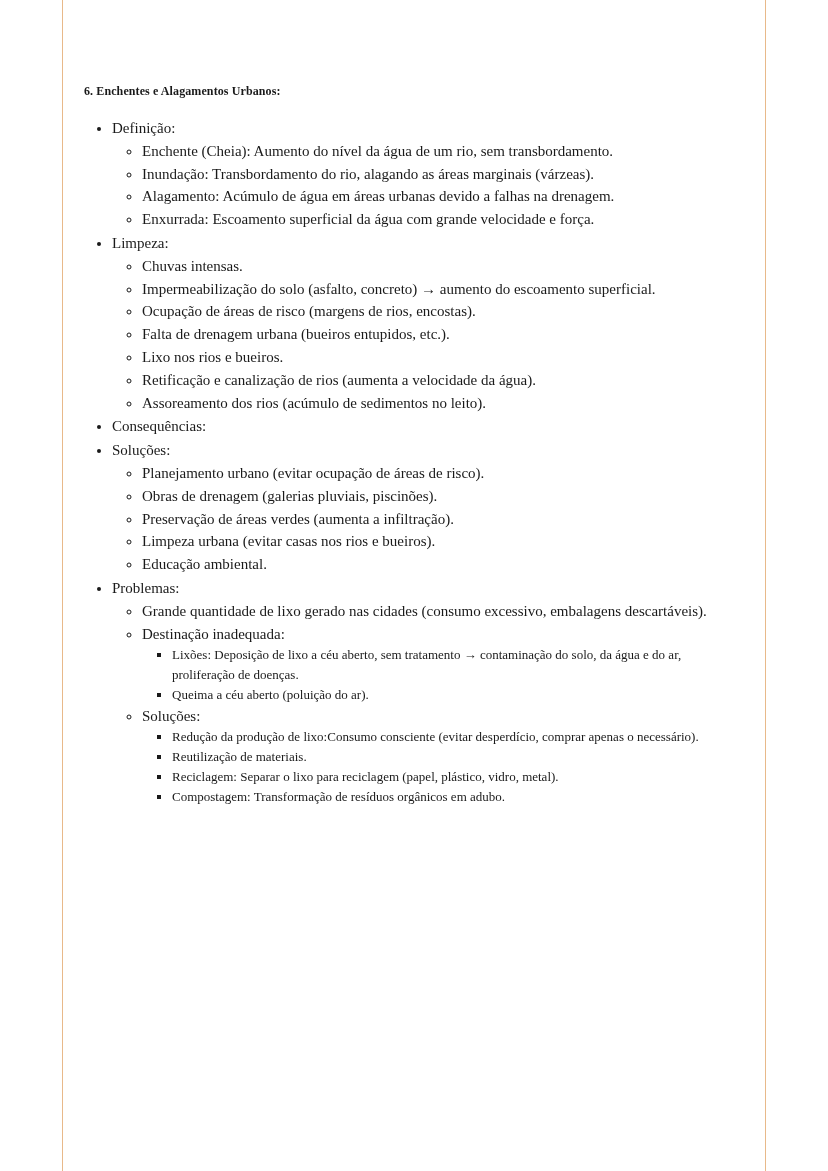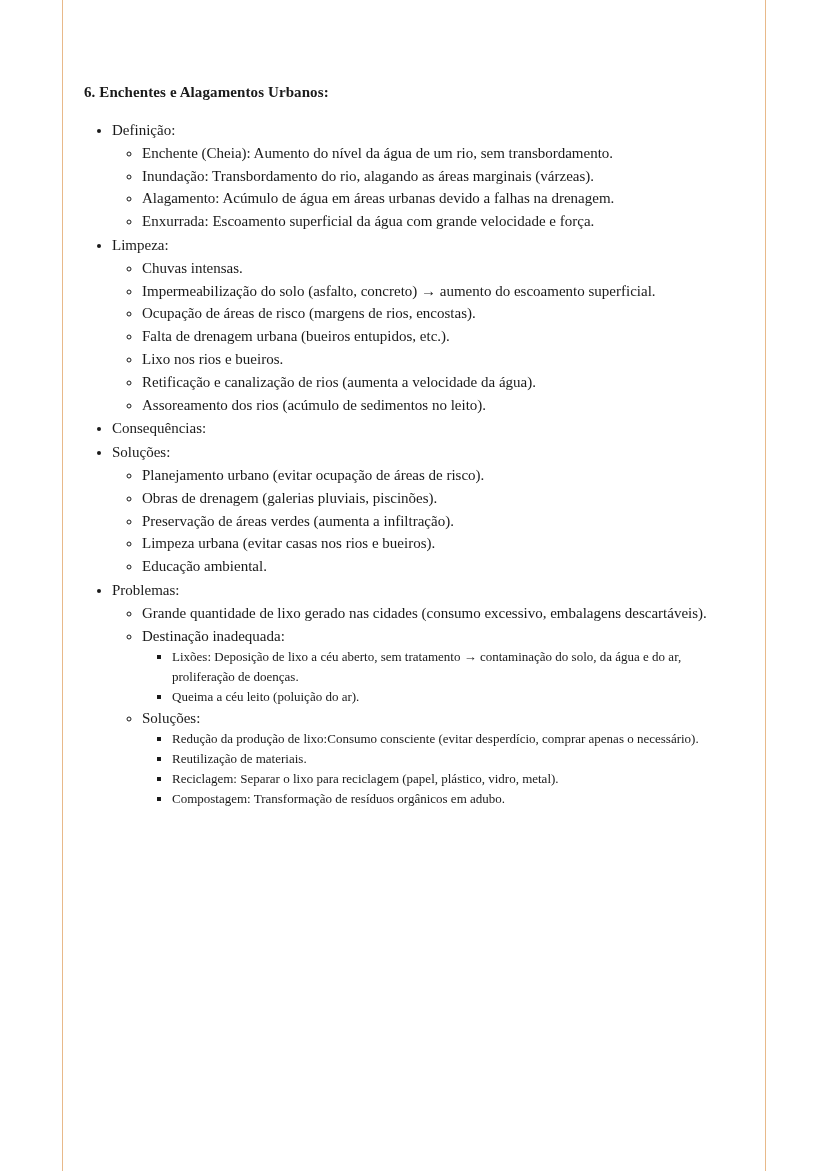--- a/index.html
+++ b/index.html
@@ -32,21 +32,21 @@
   .rule.right { right: 62px; }
 
   .content {
     position: absolute;
     left: 84px;
     right: 84px;
     top: 70px;
   }
 
   h2.section-title {
-    font-size: 15px;
+    font-size: 12px;
     font-weight: bold;
     margin: 14px 0 18px 0;
     letter-spacing: 0.1px;
   }
   h2.section-title.second {
     margin-top: 38px;
   }
 
   ul.lvl1 {
     list-style: disc;
@@ -132,21 +132,21 @@
       <li>
         <span class="txt">Problemas:</span>
         <ul class="lvl2">
           <li>
             <span class="txt">Grande quantidade de lixo gerado nas cidades (consumo excessivo, embalagens descartáveis).</span>
           </li>
           <li>
             <span class="txt">Destinação inadequada:</span>
             <ul class="lvl3">
               <li><span class="txt">Lixões: Deposição de lixo a céu aberto, sem tratamento → contaminação do solo, da água e do ar, proliferação de doenças.</span></li>
-              <li><span class="txt">Queima a céu leito (poluição do ar).</span></li>
+              <li><span class="txt">Queima a céu aberto (poluição do ar).</span></li>
             </ul>
           </li>
           <li>
             <span class="txt">Soluções:</span>
             <ul class="lvl3">
               <li><span class="txt">Redução da produção de lixo:Consumo consciente (evitar desperdício, comprar apenas o necessário).</span></li>
               <li><span class="txt">Reutilização de materiais.</span></li>
               <li><span class="txt">Reciclagem: Separar o lixo para reciclagem (papel, plástico, vidro, metal).</span></li>
               <li><span class="txt">Compostagem: Transformação de resíduos orgânicos em adubo.</span></li>
             </ul>

